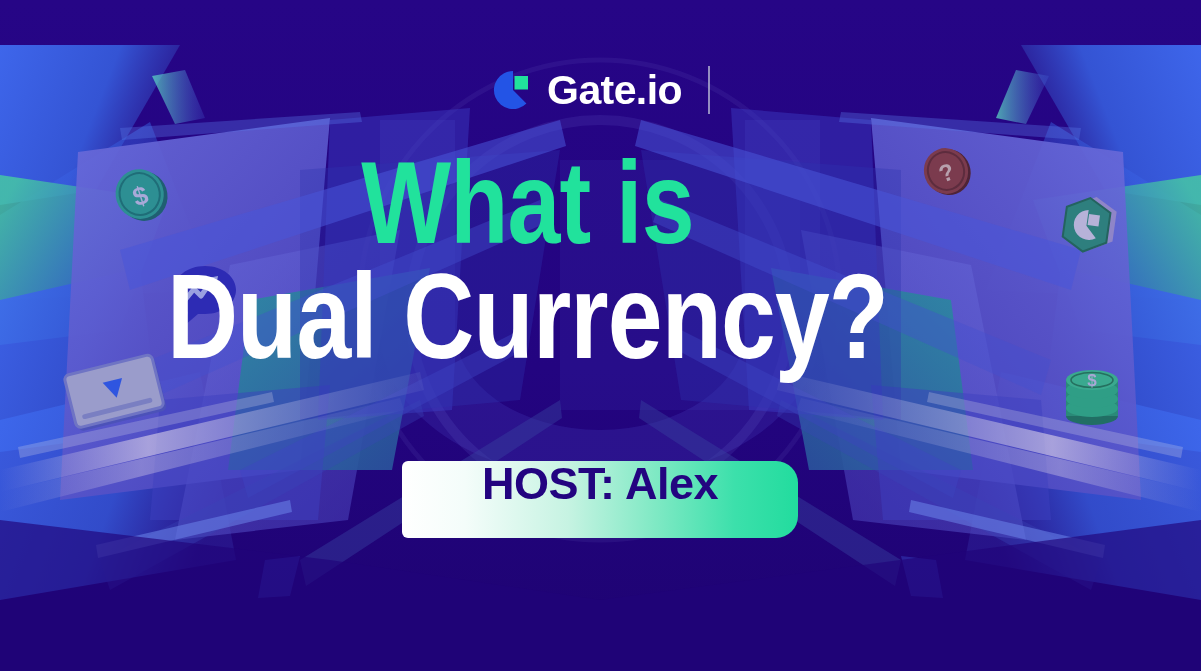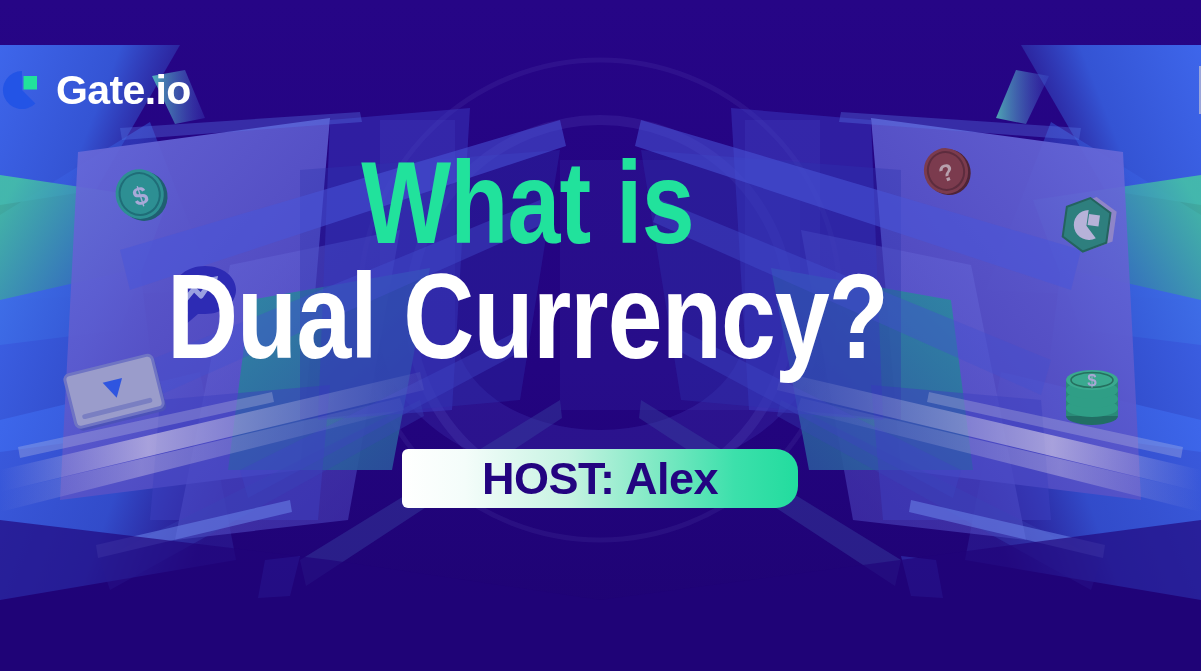--- a/index.html
+++ b/index.html
@@ -28,21 +28,21 @@
     display: block;
   }
 
   
   .header {
     position: absolute;
     top: 66px;
     left: 0;
     width: 1201px;
     display: flex;
-    justify-content: space-between;
+    justify-content: center;
     align-items: center;
     gap: 26px;
     z-index: 30;
   }
   .brand {
     display: flex;
     align-items: center;
     gap: 12px;
   }
   .brand-mark {
@@ -98,32 +98,32 @@
 
   
   .badge-wrap {
     position: absolute;
     top: 449px;
     left: 402px;
     z-index: 30;
   }
   .host-badge {
     width: 396px;
-    height: 59px;
+    height: 77px;
     border-radius: 6px 22px 22px 6px;
     background: linear-gradient(90deg,
        #ffffff 0%,
        #f4fdfa 16%,
        #c6f3e2 42%,
        #7fe9c4 64%,
        #3ce0ab 84%,
        #22dc9e 100%);
     display: flex;
-    align-items: center;
     justify-content: center;
+    margin-top: 12px;
   }
   .host-text {
     color: #230480;
     font-size: 45px;
     font-weight: 700;
     letter-spacing: -0.5px;
     line-height: 1;
     white-space: nowrap;
   }
 

